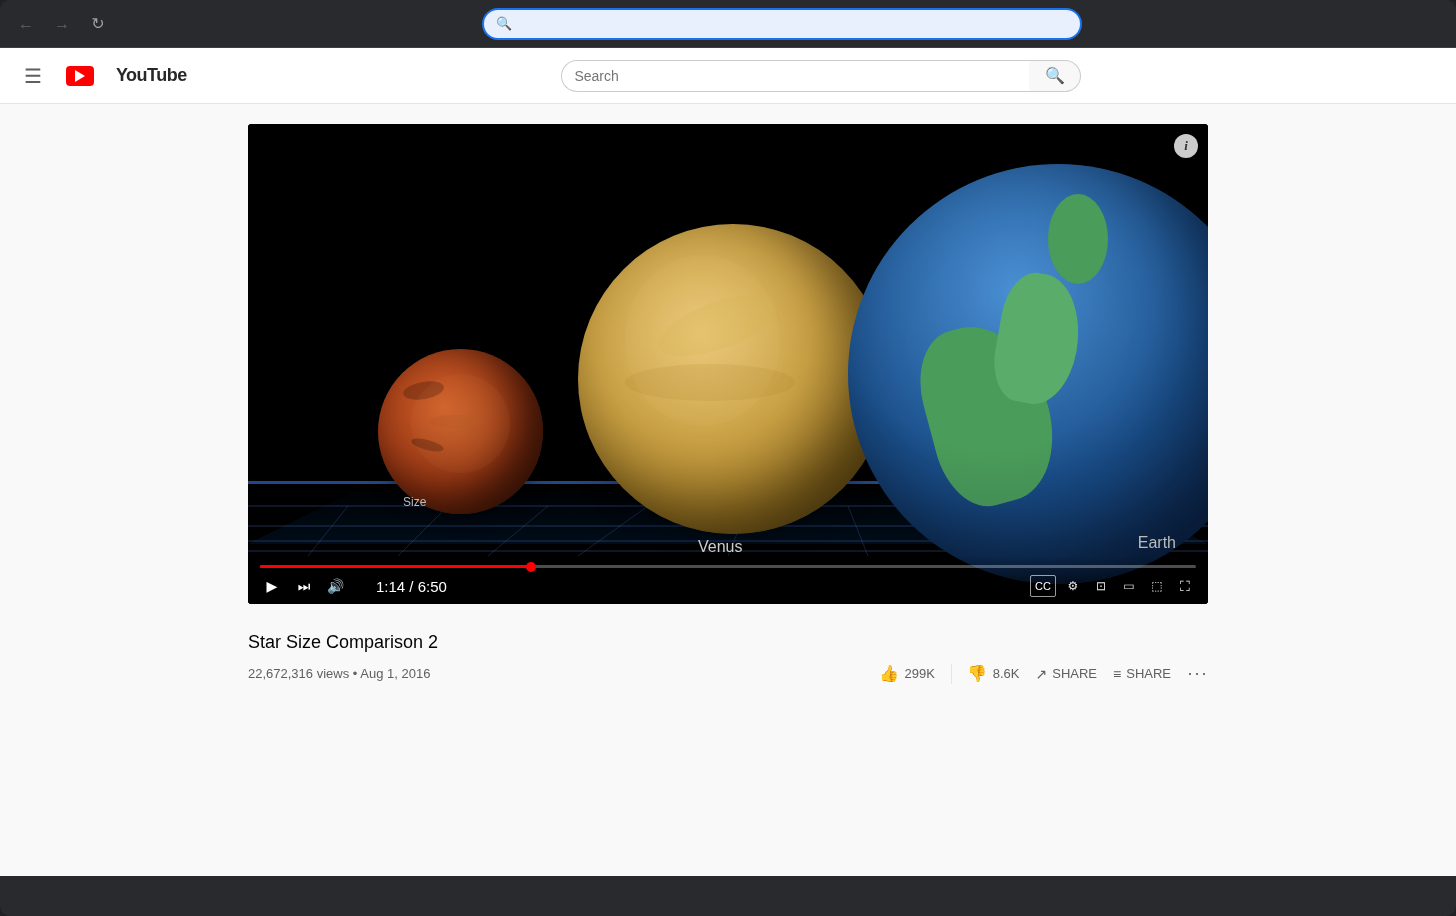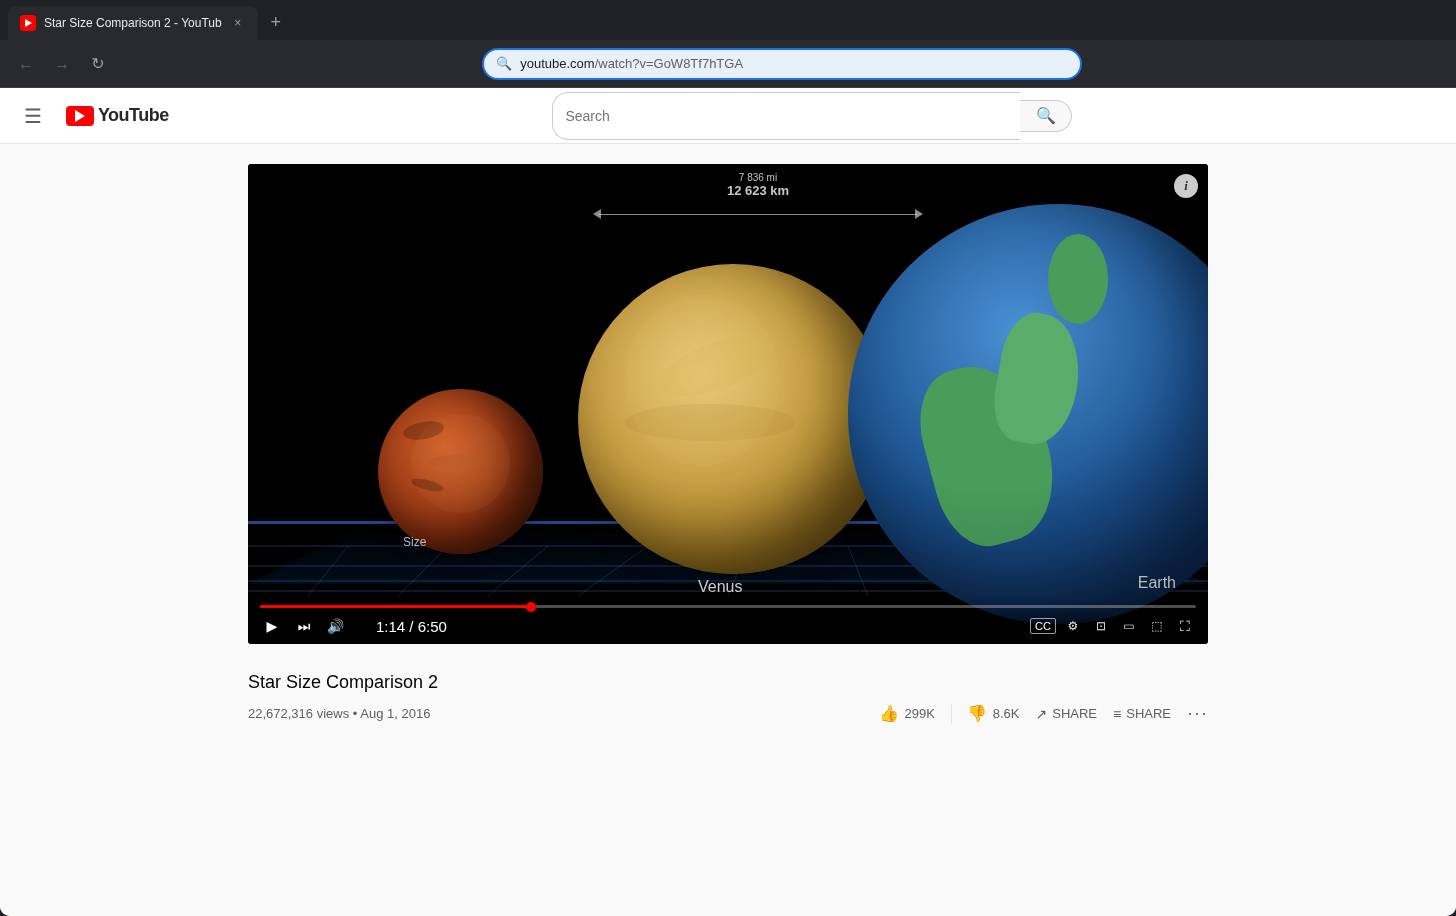--- a/index.html
+++ b/index.html
@@ -158,21 +158,21 @@
     }
     .yt-menu-icon {
       font-size: 20px;
       color: #606060;
       cursor: pointer;
       padding: 8px;
     }
     .yt-logo {
       display: flex;
       align-items: center;
-      gap: 4px;
+      gap: 22px;
       text-decoration: none;
     }
     .yt-logo-icon {
       background: #ff0000;
       border-radius: 4px;
       width: 28px;
       height: 20px;
       display: flex;
       align-items: center;
       justify-content: center;
@@ -196,21 +196,21 @@
       justify-content: center;
       align-items: center;
     }
     .yt-search-bar {
       display: flex;
       align-items: center;
       width: 520px;
     }
     .yt-search-input {
       flex: 1;
-      height: 48px;
+      height: 32px;
       border: 1px solid #ccc;
       border-right: none;
       border-radius: 16px 0 0 16px;
       padding: 0 12px;
       font-size: 14px;
       color: #333;
       background: #fff;
       outline: none;
     }
     .yt-search-btn {
@@ -522,21 +522,21 @@
       gap: 6px;
     }
     .ctrl-btn-sm {
       color: rgba(255,255,255,0.9);
       font-size: 12px;
       cursor: pointer;
       display: flex;
       align-items: center;
       justify-content: center;
       width: 22px;
-      height: 16px;
+      height: 22px;
     }
 
     
     .video-info {
       background: #f9f9f9;
       padding: 28px 0;
     }
     .video-title {
       font-size: 18px;
       font-weight: 500;
@@ -571,41 +571,28 @@
       width: 1px;
       height: 20px;
       background: #e5e5e5;
     }
   </style>
 </head>
 <body>
 
 <div class="browser-frame">
 
-  <div class="tab-bar">
-    <div class="tab">
-      <div class="tab-favicon" style="background:#ff0000;border-radius:3px;display:flex;align-items:center;justify-content:center;">
-        <span style="border-left:7px solid white;border-top:4px solid transparent;border-bottom:4px solid transparent;display:inline-block;"></span>
-      </div>
-      <span class="tab-title">Star Size Comparison 2 - YouTub</span>
-      <div class="tab-close">×</div>
-    </div>
-    <div class="new-tab-btn">+</div>
-  </div>
 
   <div class="toolbar">
     <div class="nav-btn disabled">←</div>
     <div class="nav-btn disabled" style="color:#5f6368;">→</div>
     <div class="nav-btn">↻</div>
 
     <div class="address-bar active" style="margin-left:auto;margin-right:auto;max-width:600px;flex:1;background:#e8f0fe;border:2px solid #1a73e8;">
       <span class="search-icon-addr" style="color:#1a73e8;font-size:13px;">🔍</span>
-      <span class="address-url-active">
-        <span style="color:#202124;">youtube.com</span><span style="color:#606060;">/watch?v=GoW8Tf7hTGA</span>
-      </span>
     </div>
   </div>
 
   <div class="page-content">
     <div class="youtube-page">
 
       <div class="yt-header">
         <span class="yt-menu-icon">☰</span>
         <div class="yt-logo">
           <div class="yt-logo-icon"></div>
@@ -670,30 +657,20 @@
                 <span class="planet-venus-label" style="position:absolute;left:450px;bottom:48px;font-size:16px;color:#ccc;">Venus</span>
 
                 <div class="planet-earth">
                   <div class="earth-continent earth-c1"></div>
                   <div class="earth-continent earth-c2"></div>
                   <div class="earth-continent earth-c3"></div>
                   <div style="position:absolute;top:0;left:0;right:0;bottom:0;background:radial-gradient(circle at 35% 30%, transparent 40%, rgba(0,10,40,0.4) 100%);border-radius:50%;"></div>
                 </div>
                 <span class="earth-label" style="position:absolute;right:32px;bottom:52px;font-size:16px;color:#bbb;">Earth</span>
 
-                <div class="measurement">
-                  <div class="measurement-text">
-                    <span class="mi-text">7 836   mi</span>
-                    <span class="km-text">12 623 km</span>
-                  </div>
-                  <div class="measurement-line">
-                    <div class="measurement-arrow-left"></div>
-                    <div class="measurement-arrow-right"></div>
-                  </div>
-                </div>
 
                 <div class="info-btn">i</div>
               </div>
 
               <div class="video-controls">
                 <div class="progress-bar">
                   <div class="progress-fill"></div>
                 </div>
                 <div class="controls-row">
                   <div class="ctrl-btn">▶</div>

